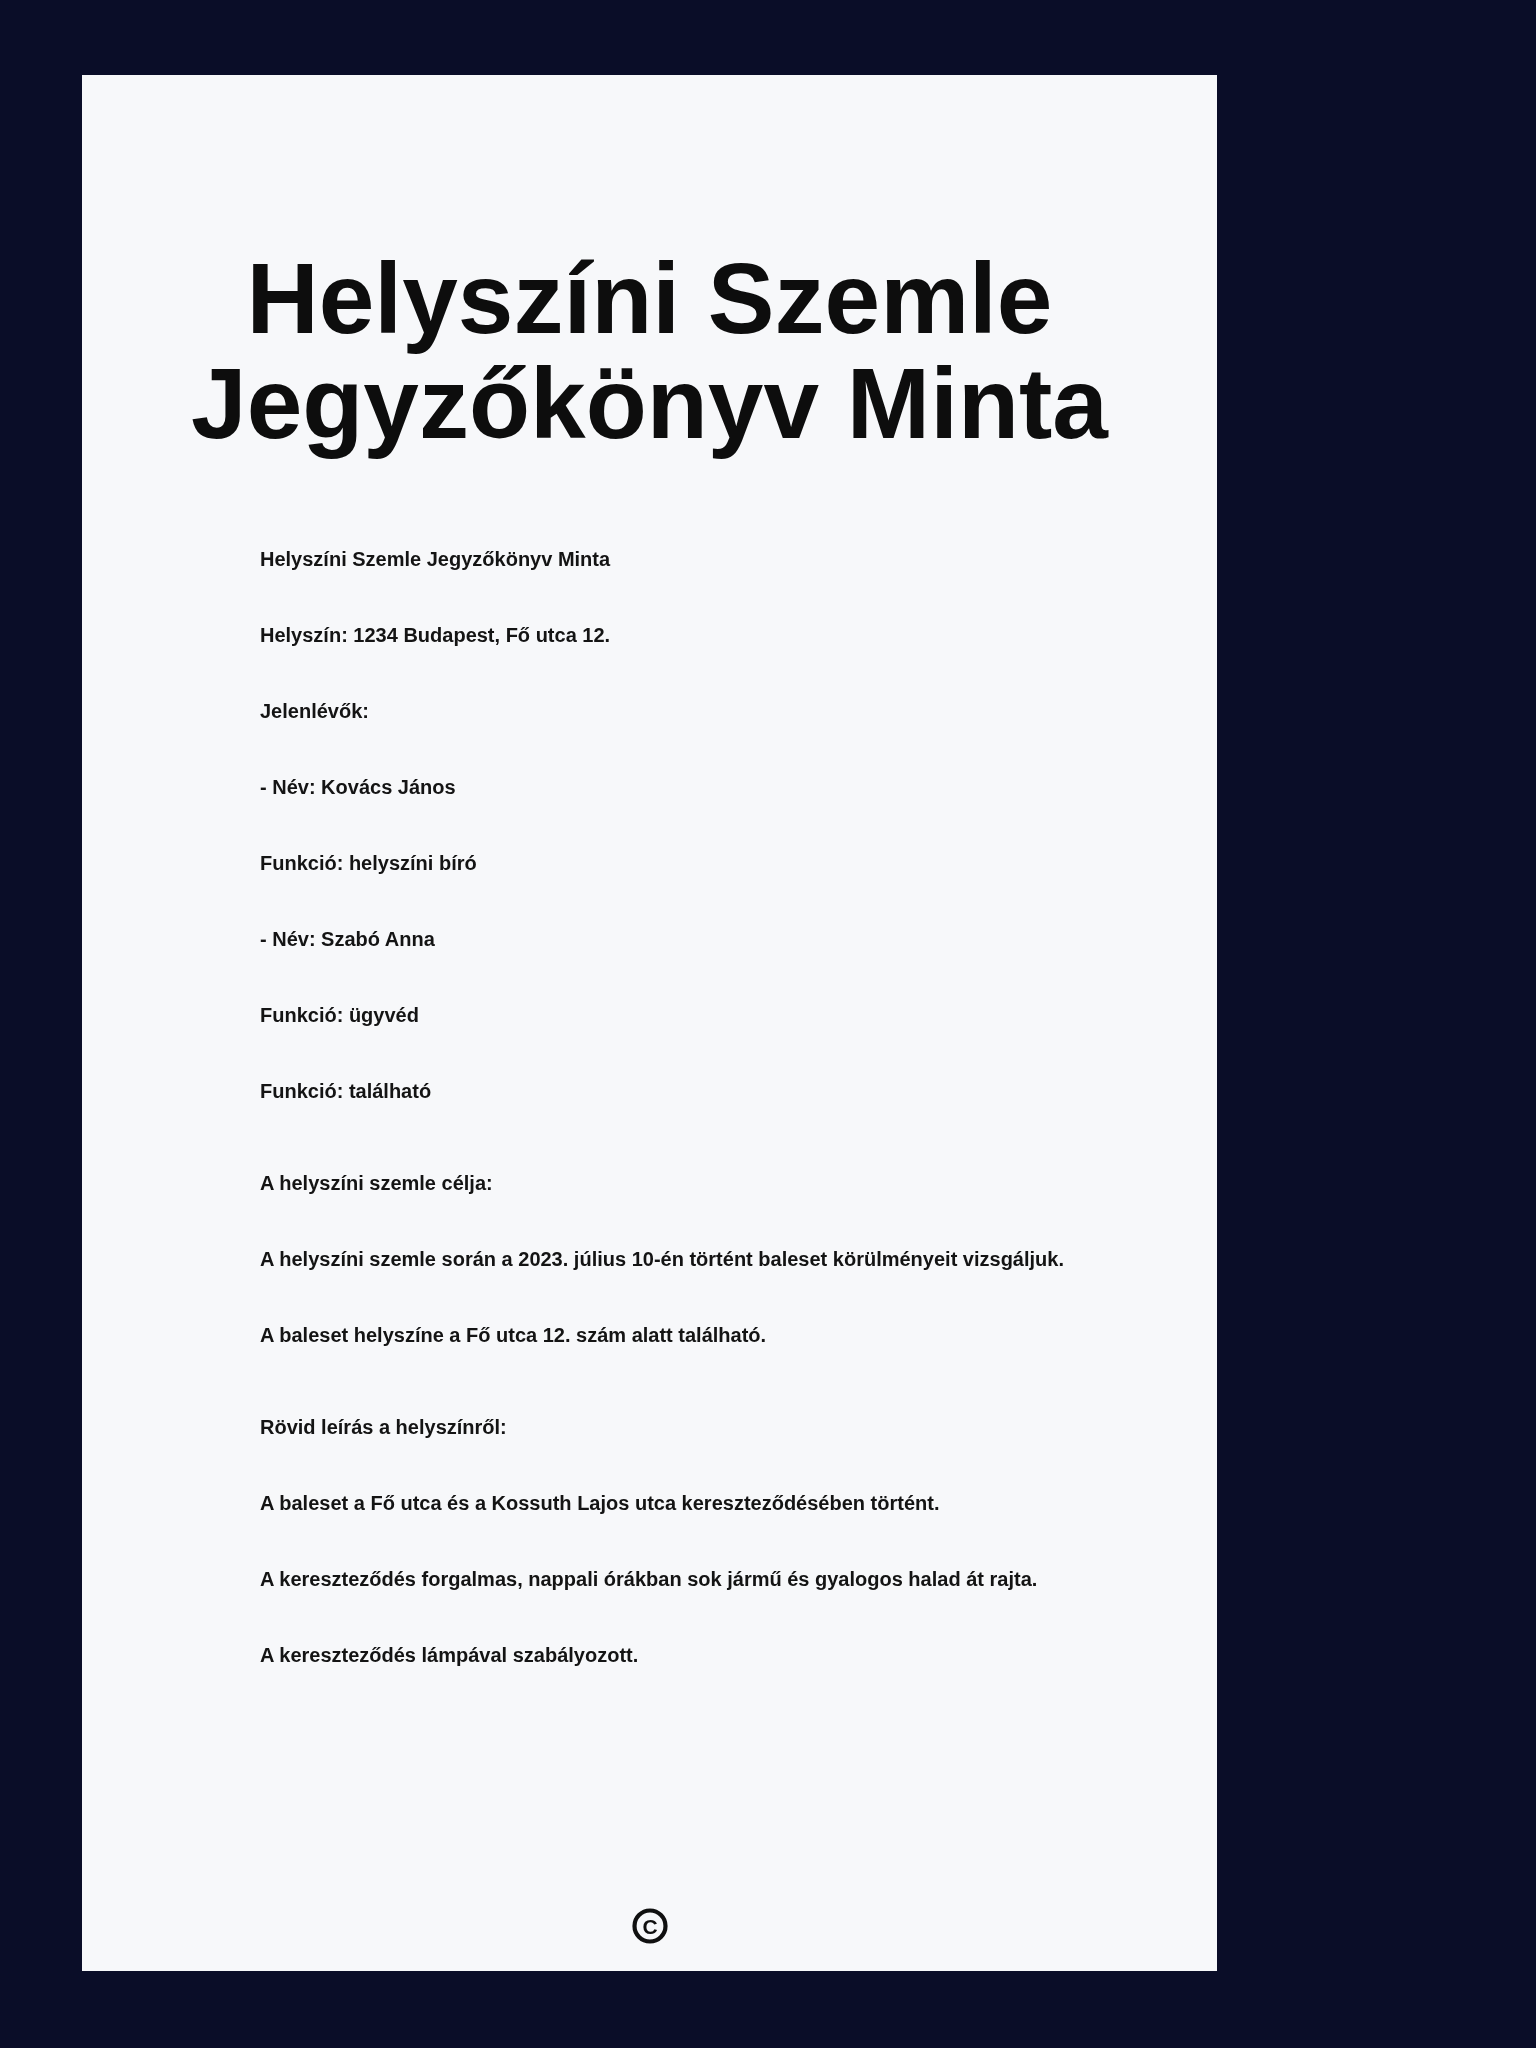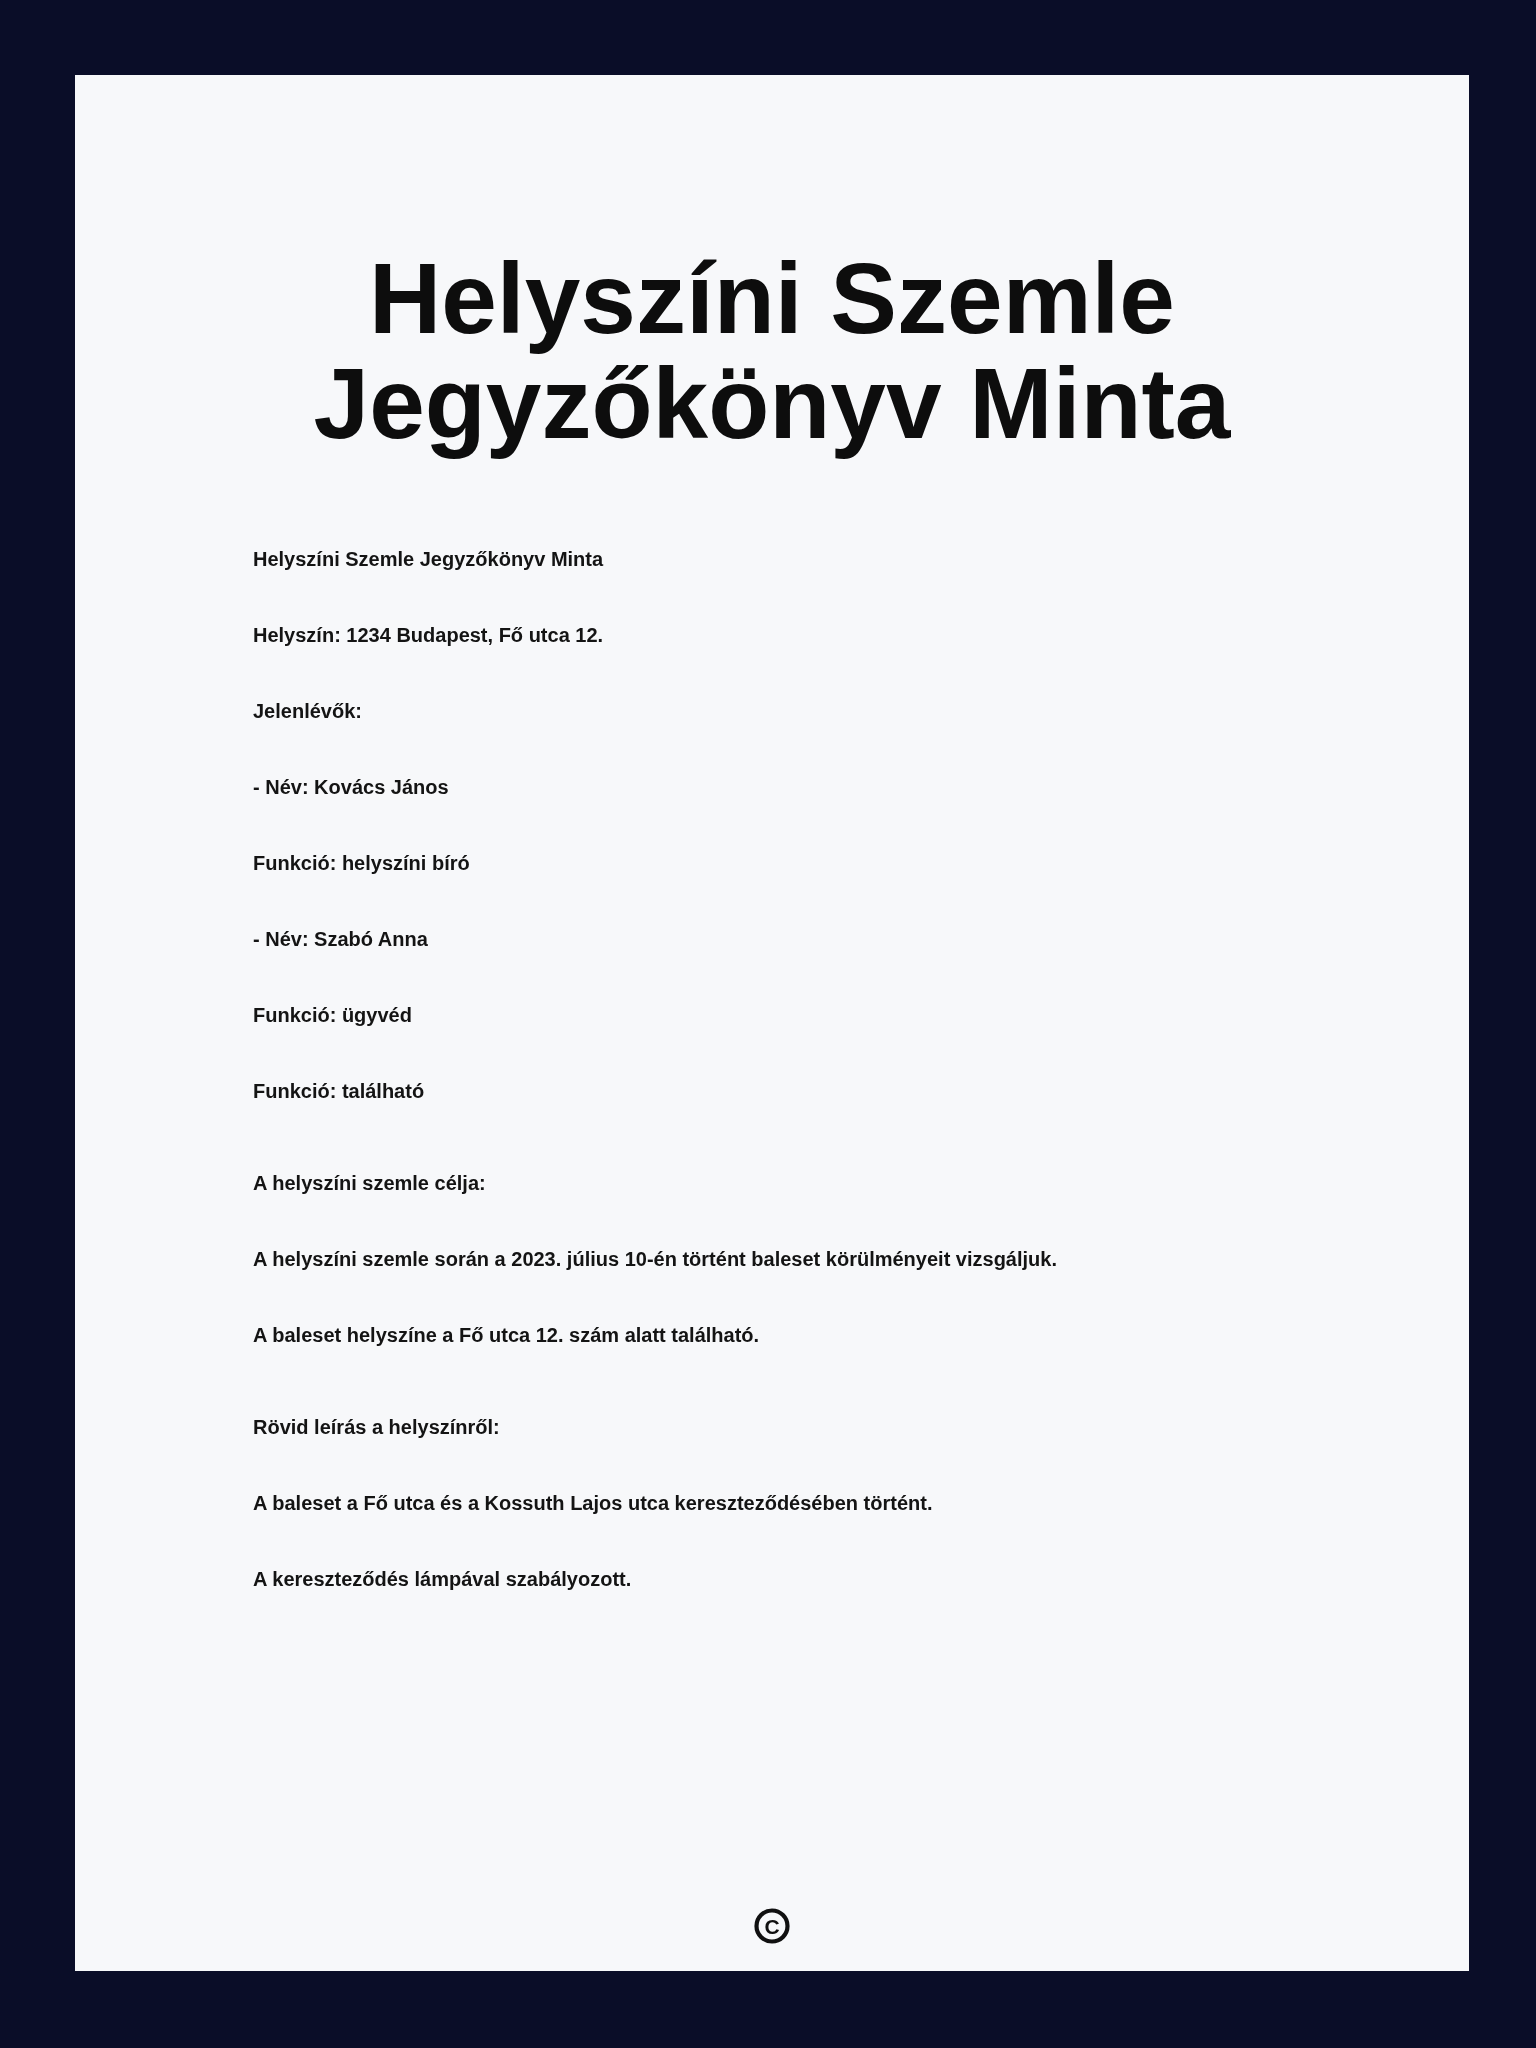--- a/index.html
+++ b/index.html
@@ -6,23 +6,23 @@
   html, body {
     margin: 0;
     padding: 0;
     width: 1536px;
     height: 2048px;
     background: #0a0d28;
     font-family: "Liberation Sans", "DejaVu Sans", sans-serif;
   }
   .page {
     position: absolute;
-    left: 75px;
+    left: 82px;
     top: 75px;
-    width: 1394px;
+    width: 1135px;
     height: 1896px;
     background: #f7f8fa;
     color: #111111;
     overflow: hidden;
   }
   .doc-title {
     margin: 0;
     padding-top: 171px;
     text-align: center;
     font-size: 100px;
@@ -76,20 +76,21 @@
     <p>- Név: Kovács János</p>
     <p>Funkció: helyszíni bíró</p>
     <p>- Név: Szabó Anna</p>
     <p>Funkció: ügyvéd</p>
     <p>Funkció: található</p>
     <p class="section-gap">A helyszíni szemle célja:</p>
     <p>A helyszíni szemle során a 2023. július 10-én történt baleset körülményeit vizsgáljuk.</p>
     <p>A baleset helyszíne a Fő utca 12. szám alatt található.</p>
     <p class="section-gap">Rövid leírás a helyszínről:</p>
     <p>A baleset a Fő utca és a Kossuth Lajos utca kereszteződésében történt.</p>
+    <p>A kereszteződés forgalmas, nappali órákban sok jármű és gyalogos halad át rajta.</p>
     <p>A kereszteződés lámpával szabályozott.</p>
   </div>
 
   <div class="page-footer">
     <svg class="copyright" viewBox="0 0 36 36" xmlns="http://www.w3.org/2000/svg" aria-hidden="true">
       <circle cx="18" cy="18" r="15.5" fill="none" stroke="#101010" stroke-width="4.2"></circle>
       <text x="18" y="25.5" text-anchor="middle" font-family="Liberation Sans, DejaVu Sans, sans-serif" font-size="21" font-weight="bold" fill="#101010">C</text>
     </svg>
   </div>
 

